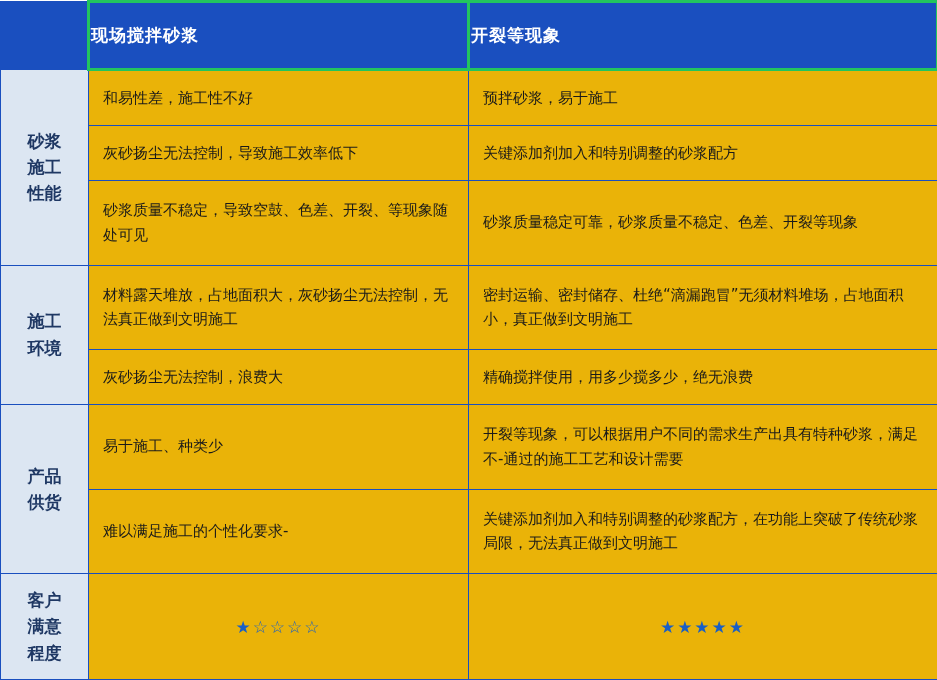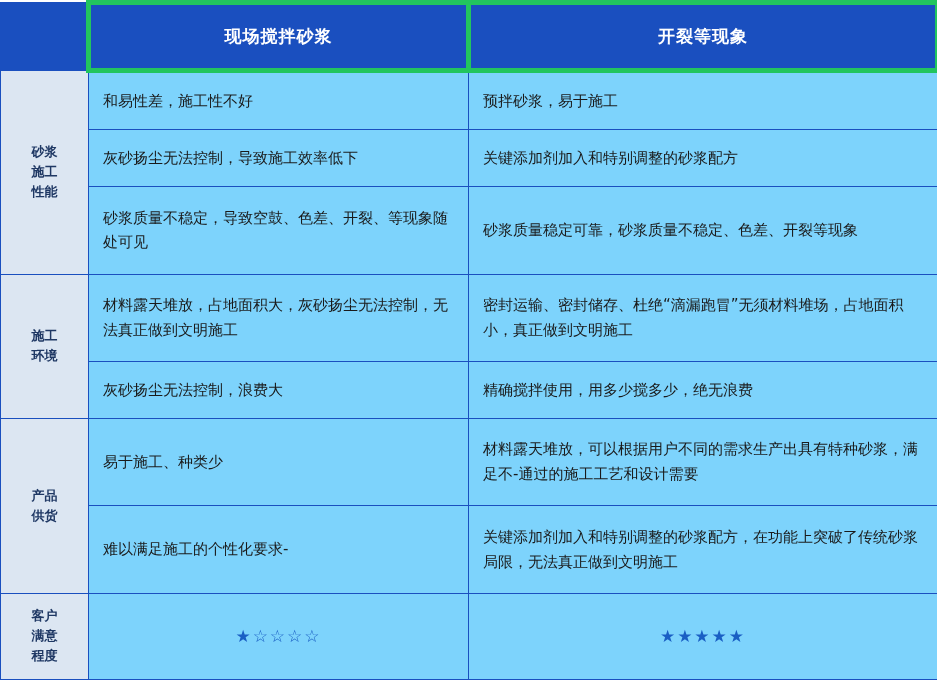--- a/index.html
+++ b/index.html
@@ -27,45 +27,45 @@
     height: 680px;
   }
   table.cmp td {
     vertical-align: middle;
     box-sizing: border-box;
   }
   
   .hdr {
     background: #1a4fbf;
     color: #ffffff;
-    text-align: center;
+    text-align: left;
     font-size: 17px;
     font-weight: bold;
     height: 68px;
-    border: 5px solid #22c55e;
+    border: 3px solid #22c55e;
     letter-spacing: 1px;
   }
   .hdr-corner {
     background: #1a4fbf;
     border: 1px solid #1a4fbf;
   }
   
   .cat {
     background: #dce6f2;
     color: #1f3864;
     text-align: center;
-    font-size: 13px;
+    font-size: 17px;
     font-weight: bold;
     line-height: 1.55;
     border: 1px solid #1a4fbf;
     padding: 4px 2px;
   }
   
   .cell {
-    background: #7dd3fc;
+    background: #eab308;
     color: #1a1a1a;
     font-size: 15px;
     line-height: 1.65;
     border: 1px solid #1a4fbf;
     padding: 10px 14px;
     text-align: left;
   }
   .stars {
     text-align: center;
     color: #1a5fc4;
@@ -113,21 +113,21 @@
         <td class="cell">密封运输、密封储存、杜绝“滴漏跑冒”无须材料堆场，占地面积小，真正做到文明施工</td>
       </tr>
       <tr>
         <td class="cell">灰砂扬尘无法控制，浪费大</td>
         <td class="cell">精确搅拌使用，用多少搅多少，绝无浪费</td>
       </tr>
 
       <tr>
         <td class="cat" rowspan="2">产品<br>供货</td>
         <td class="cell">易于施工、种类少</td>
-        <td class="cell">材料露天堆放，可以根据用户不同的需求生产出具有特种砂浆，满足不-通过的施工工艺和设计需要</td>
+        <td class="cell">开裂等现象，可以根据用户不同的需求生产出具有特种砂浆，满足不-通过的施工工艺和设计需要</td>
       </tr>
       <tr>
         <td class="cell">难以满足施工的个性化要求-</td>
         <td class="cell">关键添加剂加入和特别调整的砂浆配方，在功能上突破了传统砂浆局限，无法真正做到文明施工</td>
       </tr>
 
       <tr>
         <td class="cat">客户<br>满意<br>程度</td>
         <td class="cell stars">★☆☆☆☆</td>
         <td class="cell stars">★★★★★</td>

